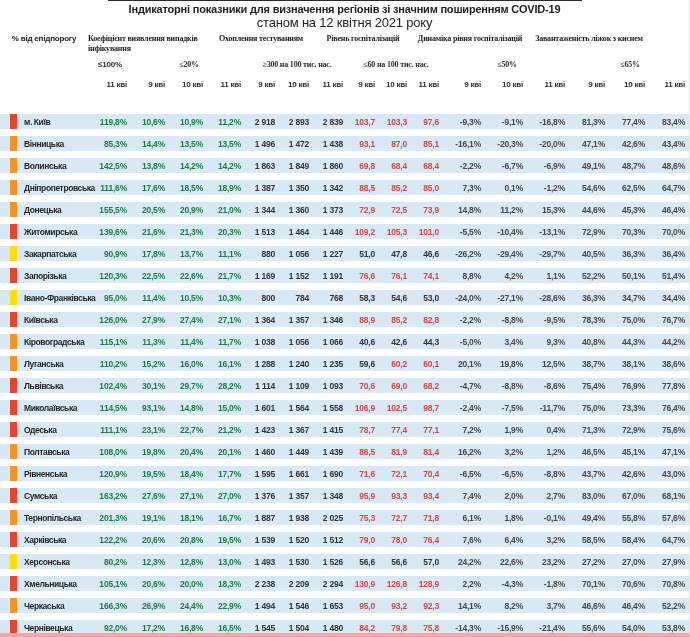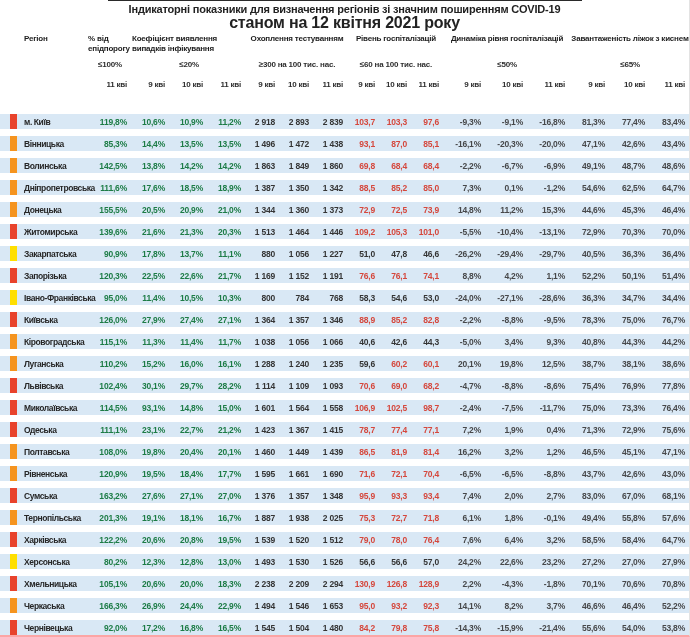--- a/index.html
+++ b/index.html
@@ -4,27 +4,27 @@
 <style>
   html,body{margin:0;padding:0;background:#fff;}
   .report{
     position:relative;
     width:690px;height:637px;
     background:#fff;
     font-family:"Liberation Sans", sans-serif;
     color:#222;
     overflow:hidden;
     border-right:1px solid #e3e3e3;
-    border-bottom:2px solid #fca5a5;
+    border-bottom:4px solid #fca5a5;
     box-sizing:border-box;
   }
   .title-rule{height:1px;background:#2a2a2a;width:474px;margin:0 auto;}
   .title{ text-align:center; padding-top:2px; }
   .title .t1{font-size:11px;font-weight:700;letter-spacing:-0.2px;line-height:13px;}
-  .title .t2{font-size:16px;font-weight:700;letter-spacing:-0.2px;line-height:13px;text-align:center;}
+  .title .t2{font-size:13px;font-weight:400;letter-spacing:-0.2px;line-height:13px;text-align:center;}
 
   .grid{
     display:grid;
     grid-template-columns:88px 44px repeat(3,38px) repeat(3,34px) repeat(3,32px) repeat(3,42px) repeat(3,40px);
     box-sizing:border-box;
   }
   .hdr{margin-top:5px;}
   .hdr .glabel{
     font-size:8px;font-weight:700;letter-spacing:-0.2px;line-height:9.5px;
     text-align:left;color:#1c1c1c;
@@ -33,21 +33,21 @@
   }
   .hdr .glabel.region-h{justify-content:flex-start;padding-left:24px;text-align:left;}
   .hdr .thr{
     font-size:8px;font-weight:700;letter-spacing:-0.2px;color:#2e2e2e;
     text-align:center;height:15px;margin-top:2px;
   }
   .hdr .date{
     font-size:8px;font-weight:700;letter-spacing:-0.2px;color:#2e2e2e;
     text-align:right;padding-right:5px;height:14px;margin-top:5px;margin-bottom:18px;
   }
-  .span3{grid-column:span 3;}
+  .span3{grid-column:span 3;font-family:Liberation Serif, serif;}
 
   .rows{margin-top:2px;}
   .trow{
     position:relative;
     display:grid;
     grid-template-columns:88px 44px repeat(3,38px) repeat(3,34px) repeat(3,32px) repeat(3,42px) repeat(3,40px);
     height:15px;margin-bottom:7px;
     background:#d9e8f5;
     align-items:center;
   }
@@ -64,21 +64,20 @@
 
 <div class="report">
   <div class="title-rule"></div>
   <div class="title">
     <div class="t1">Індикаторні показники для визначення регіонів зі значним поширенням COVID-19</div>
     <div class="t2">станом на 12 квітня 2021 року</div>
   </div>
 
   <div class="hdr">
     <div class="grid">
-      <div class="glabel region-h">Регіон</div>
       <div class="glabel">% від епідпорогу</div>
       <div class="glabel span3">Коефіцієнт виявлення випадків інфікування</div>
       <div class="glabel span3">Охоплення тестуванням</div>
       <div class="glabel span3">Рівень госпіталізацій</div>
       <div class="glabel span3">Динаміка рівня госпіталізацій</div>
       <div class="glabel span3">Завантаженість ліжок з киснем</div>
     </div>
     <div class="grid">
       <div class="thr"></div>
       <div class="thr">≤100%</div>

